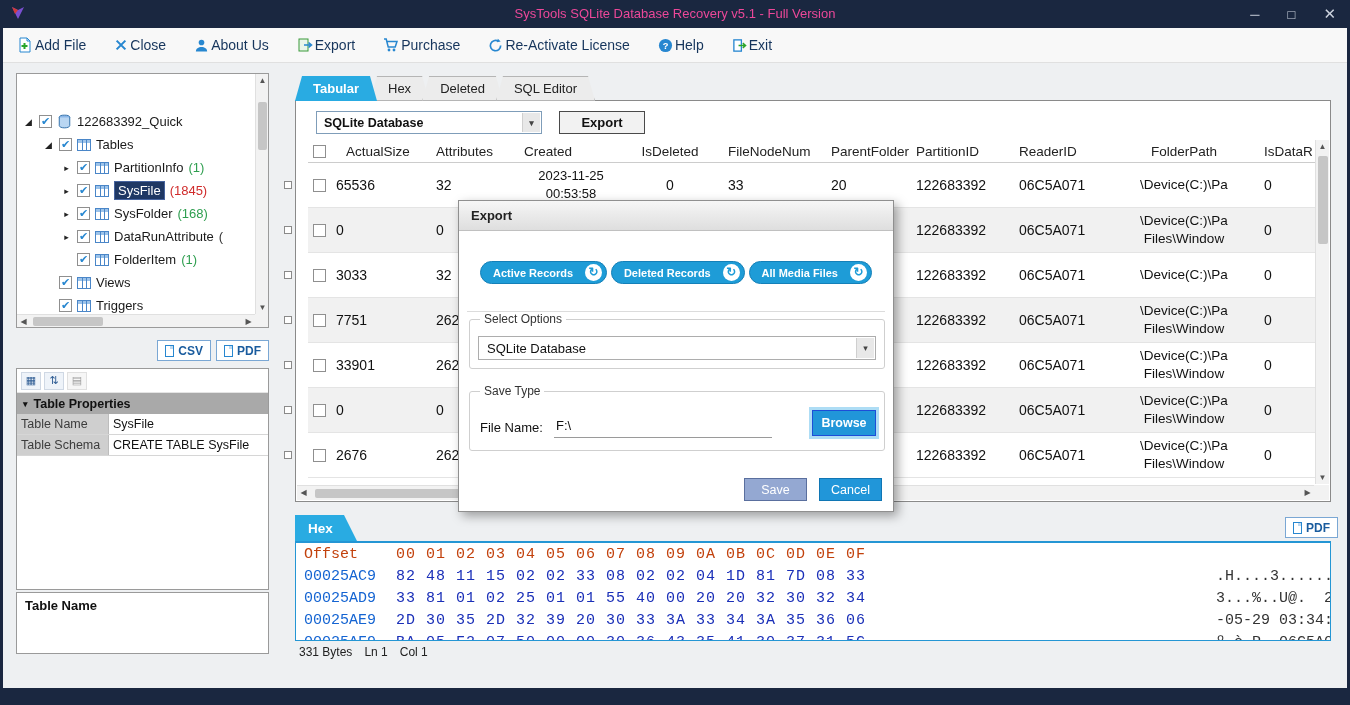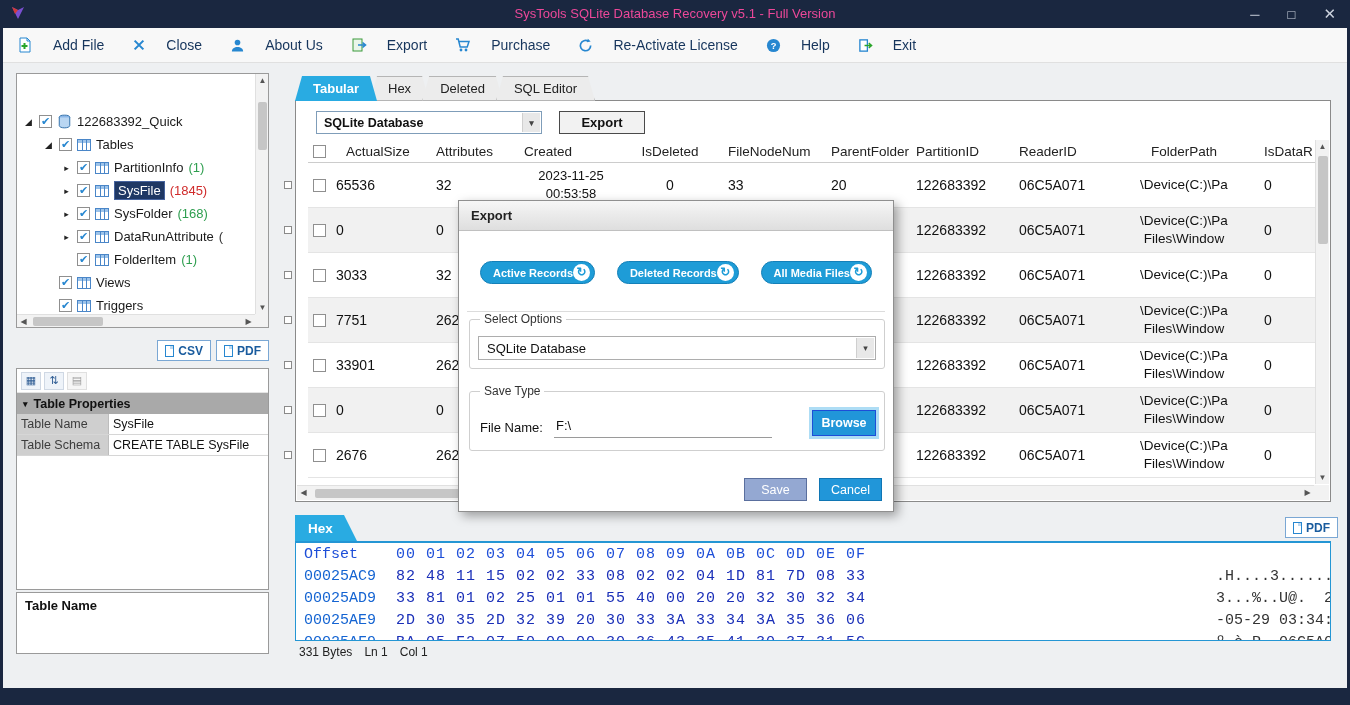--- a/index.html
+++ b/index.html
@@ -11,21 +11,21 @@
   .tb-logo { position:absolute; left:10px; top:5px; }
   .tb-title { position:absolute; left:0; right:0; top:0; height:28px; line-height:28px; text-align:center; color:#ec4899; font-size:13px; }
   .tb-controls { position:absolute; right:14px; top:0; height:28px; display:flex; gap:28px; align-items:center; color:#cdd3de; font-size:13px; }
   .tb-controls span { cursor:default; }
 
   
   .inner { position:absolute; left:3px; top:28px; width:1344px; height:660px; background:#eef0f2; }
 
   
   .toolbar { position:absolute; left:0; top:0; width:100%; height:35px; background:#f8f8f8; border-bottom:1px solid #e0e0e0; display:flex; align-items:center; padding-left:14px; gap:28px; }
-  .titem { display:flex; align-items:center; gap:20px; font-size:14px; color:#16355c; cursor:default; }
+  .titem { display:flex; align-items:center; gap:2px; font-size:14px; color:#16355c; cursor:default; }
   .titem svg { display:block; }
 
   
   .treebox { position:absolute; left:13px; top:45px; width:253px; height:255px; background:#fff; border:1px solid #9a9a9a; overflow:hidden; }
   .treecontent { padding-top:36px; }
   .trow { height:23px; display:flex; align-items:center; gap:5px; font-size:13px; color:#1a1a1a; white-space:nowrap; }
   .lvl0 { padding-left:6px; } .lvl1 { padding-left:26px; } .lvl2 { padding-left:44px; }
   .exp { width:11px; font-size:9px; color:#222; text-align:center; flex:none; }
   .cb { width:13px; height:13px; border:1px solid #8f8f8f; background:#fff; display:inline-flex; align-items:center; justify-content:center; flex:none; }
   .cb.checked::after { content:"✔"; font-size:11px; color:#2787d0; line-height:1; }
@@ -87,28 +87,28 @@
   .m-corner { position:absolute; right:1px; bottom:1px; width:15px; height:15px; background:#f2f2f2; }
 
   
   .hextab { position:absolute; left:292px; top:487px; width:62px; height:26px; background:#29abe2; color:#fff; font-weight:bold; font-size:13.5px; display:flex; align-items:center; padding-left:13px; clip-path:polygon(0 0,calc(100% - 13px) 0,100% 100%,0 100%); }
   .hexpdf { position:absolute; left:1282px; top:489px; }
   .hexbox { position:absolute; left:292px; top:513px; width:1036px; height:100px; background:#fff; border:1px solid #2496d4; border-top:2px solid #2496d4; overflow:hidden; font-family:"Liberation Mono",monospace; font-size:15px; }
   .hex-line { display:flex; height:22px; align-items:center; }
   .hx-off { width:100px; padding-left:8px; color:#1464d2; flex:none; }
   .hx-bytes { width:820px; color:#1a2fb8; white-space:pre; letter-spacing:1px; flex:none; }
   .hx-ascii { color:#333; white-space:pre; }
-  .hex-line.hdr .hx-bytes, .hex-line.hdr .hx-off { color:#1d4ed8; }
+  .hex-line.hdr .hx-bytes, .hex-line.hdr .hx-off { color:#c2410c; }
   .statusbar { position:absolute; left:296px; top:617px; display:flex; gap:12px; font-size:12px; color:#222; }
 
   
   .dialog { position:absolute; left:455px; top:172px; width:436px; height:312px; background:#fff; border:1px solid #8f8f8f; box-shadow:4px 4px 10px rgba(0,0,0,.35); z-index:10; }
   .dlg-title { height:30px; background:linear-gradient(#f6f6f6,#dedede); border-bottom:1px solid #c0c0c0; display:flex; align-items:center; padding-left:12px; font-size:13px; font-weight:bold; color:#222; }
   .pills { position:absolute; top:60px; left:0; right:0; display:flex; justify-content:space-between; padding:0 21px; }
-  .pill { height:23px; border-radius:12px; background:#1e9cd7; border:1px solid #1480b8; color:#fff; font-weight:bold; font-size:11px; display:flex; align-items:center; gap:0; padding:0 4px 0 12px; cursor:default; }
+  .pill { height:23px; border-radius:12px; background:#1e9cd7; border:1px solid #1480b8; color:#fff; font-weight:bold; font-size:11px; display:flex; align-items:center; gap:12px; padding:0 4px 0 12px; cursor:default; }
   .pill-ico { width:17px; height:17px; border-radius:50%; background:#fff; color:#1e9cd7; font-size:12px; line-height:17px; text-align:center; font-weight:bold; }
   .dlg-sep { position:absolute; top:110px; left:8px; right:8px; border-top:1px solid #dcdcdc; border-bottom:1px solid #fff; }
   .fs { position:absolute; left:10px; width:416px; border:1px solid #cfcfcf; border-radius:3px; }
   .fs1 { top:118px; height:50px; } .fs2 { top:190px; height:60px; }
   .fs-legend { position:absolute; top:-8px; left:10px; background:#fff; padding:0 4px; font-size:12px; color:#333; }
   .dlg-select { position:absolute; left:8px; right:8px; top:16px; height:24px; border:1px solid #adadad; display:flex; align-items:center; padding-left:8px; font-size:13px; color:#111; background:#fff; }
   .fn-label { position:absolute; left:10px; top:28px; font-size:13px; color:#111; }
   .fn-input { position:absolute; left:84px; top:26px; width:218px; height:20px; border-bottom:1px solid #9a9a9a; font-size:13px; color:#111; padding-left:2px; }
   .browse-btn { position:absolute; right:8px; top:18px; width:64px; height:26px; background:#2196d9; border:1px solid #1d4ed8; box-shadow:0 0 0 3px #aeddf5; color:#fff; font-weight:bold; font-size:12.5px; display:flex; align-items:center; justify-content:center; cursor:default; }
   .dlg-btn { position:absolute; top:277px; width:63px; height:23px; color:#fff; font-size:12.5px; display:flex; align-items:center; justify-content:center; cursor:default; }

